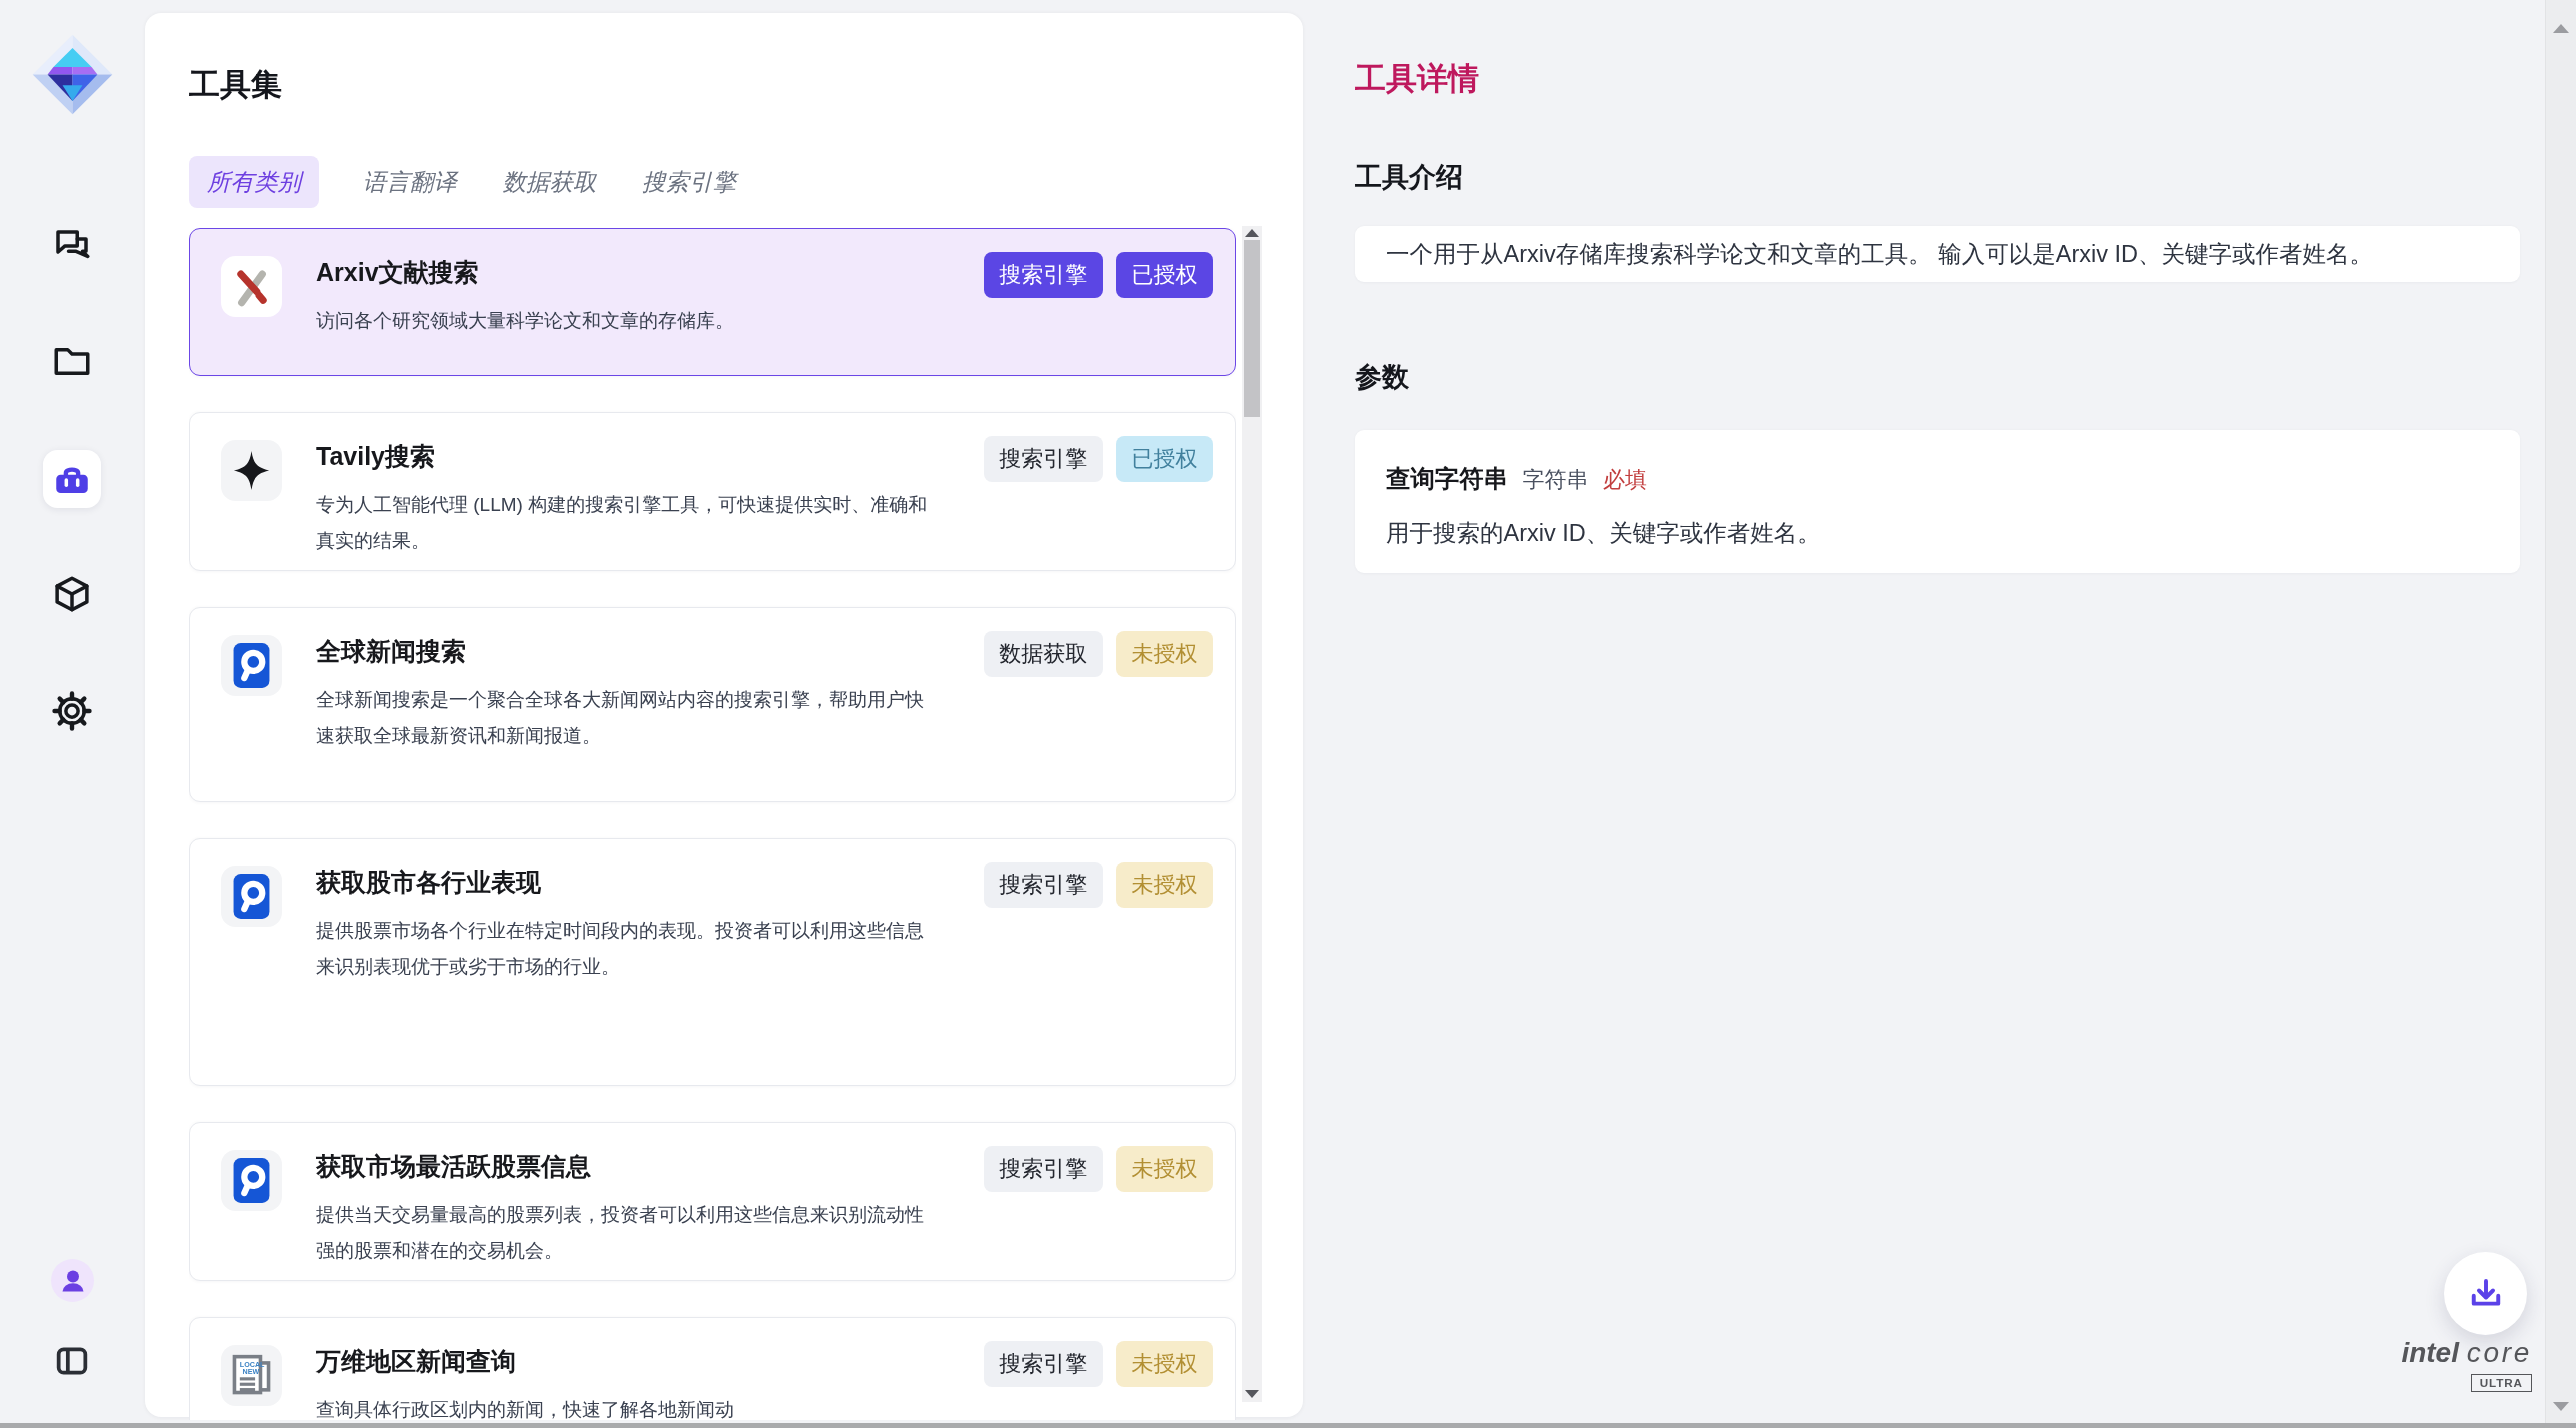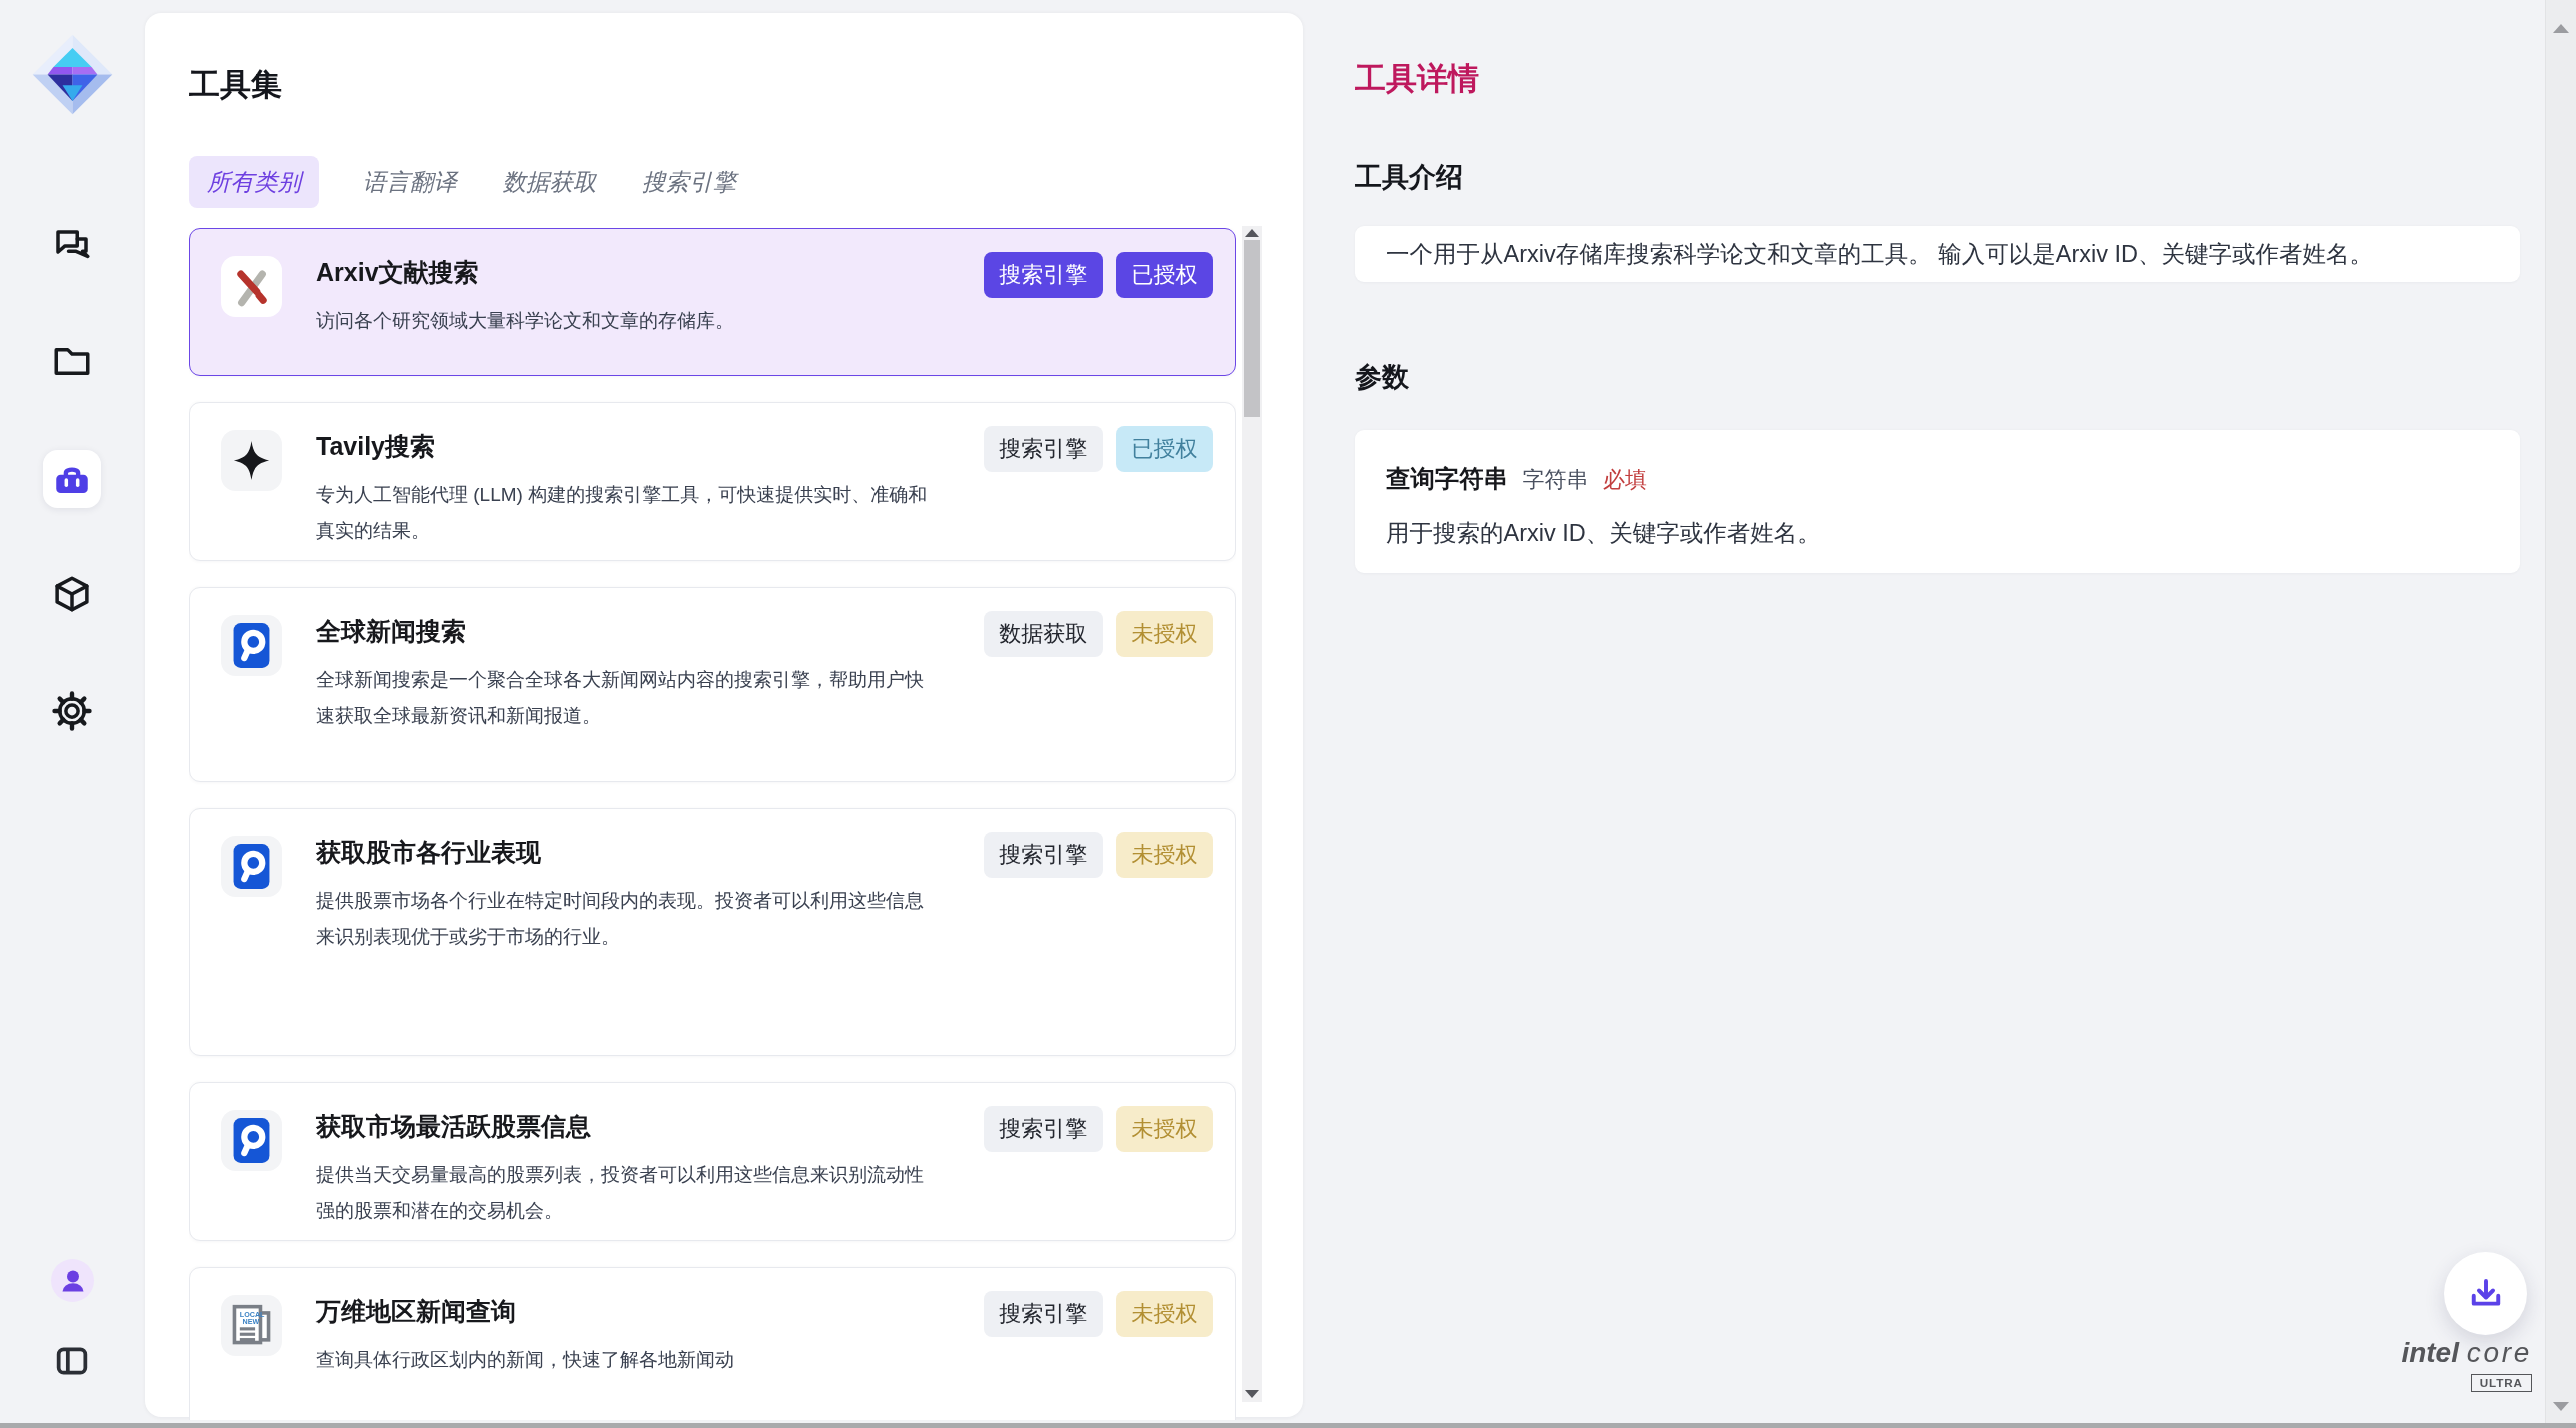--- a/index.html
+++ b/index.html
@@ -14,21 +14,21 @@
   .side-item.active { background:#ffffff; box-shadow:0 1.8px 7.2px rgba(30,30,60,.08); }
   .avatar { position:absolute; left:51px; top:1259px; width:43px; height:43px; border-radius:50%; background:#efe4fc; display:flex; align-items:center; justify-content:center; }
 
   
   .main-panel { position:absolute; left:145px; top:12.6px; width:1158px; height:1404px; background:#ffffff; border-radius:16.3px; box-shadow:0 0.9px 4.5px rgba(20,20,40,.05); }
   .panel-title { position:absolute; left:44px; top:51px; font-size:31px; font-weight:700; color:#14161c; }
   .tabs { position:absolute; left:44px; top:143px; display:flex; align-items:center; gap:42px;font-style:italic; }
   .tab { font-size:23.5px; color:#6b7280; padding:10px 1.8px; cursor:pointer; white-space:nowrap; }
   .tab.active { background:#ece5fc; color:#6d3fe0; padding:10px 18px; border-radius:8.1px; }
 
-  .cards { position:absolute; left:44px; top:215px; width:1047px; height:1192px; overflow:hidden; display:flex; flex-direction:column; gap:26px; }
+  .cards { position:absolute; left:44px; top:215px; width:1047px; height:1192px; overflow:hidden; display:flex; flex-direction:column; gap:36px; }
   .card { position:relative; flex:none; background:#ffffff; border:0.9px solid #e7e9ee; border-radius:11px; box-shadow:0 0.9px 3.6px rgba(25,25,50,.04); padding:27px 25px 0 31px; display:flex; gap:34px; cursor:pointer; }
   .card.selected { background:#f2e9fc; border:1.8px solid #6b46e6; }
   .c1{height:148px} .c2{height:159px} .c3{height:195px} .c4{height:248px} .c5{height:159px} .c6{height:181px}
   .tool-icon { flex:none; width:61px; height:61px; border-radius:14.5px; background:#f3f4f6; display:flex; align-items:center; justify-content:center; }
   .card.selected .tool-icon { background:#ffffff; }
   .tool-text { max-width:623px; }
   .tool-name { font-size:25px; font-weight:700; color:#17181c; margin-bottom:14.5px; }
   .tool-desc { font-size:19px; line-height:36px; color:#3a4150; }
   .badges { position:absolute; top:23.5px; right:22px; display:flex; gap:13.5px; }
   .badge { font-size:22px; padding:8.1px 15.4px; border-radius:8.1px; white-space:nowrap; }

